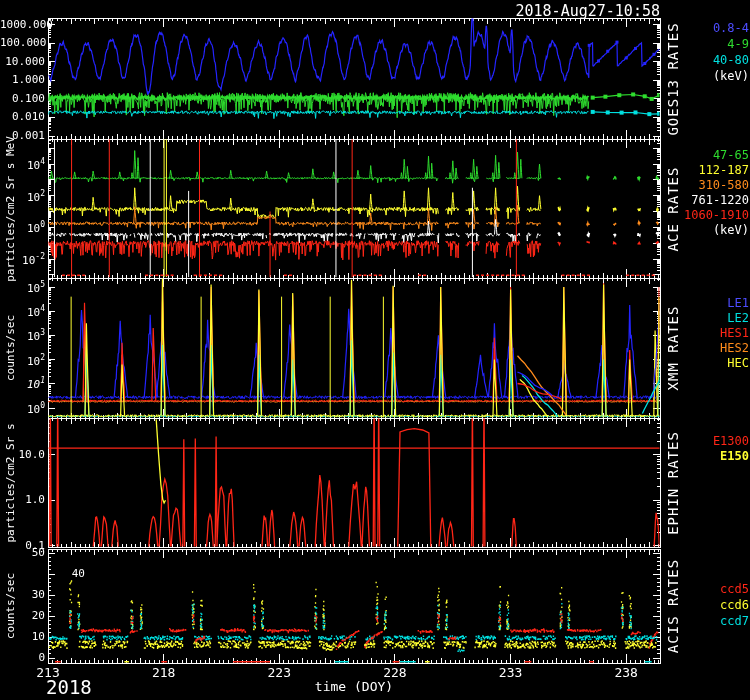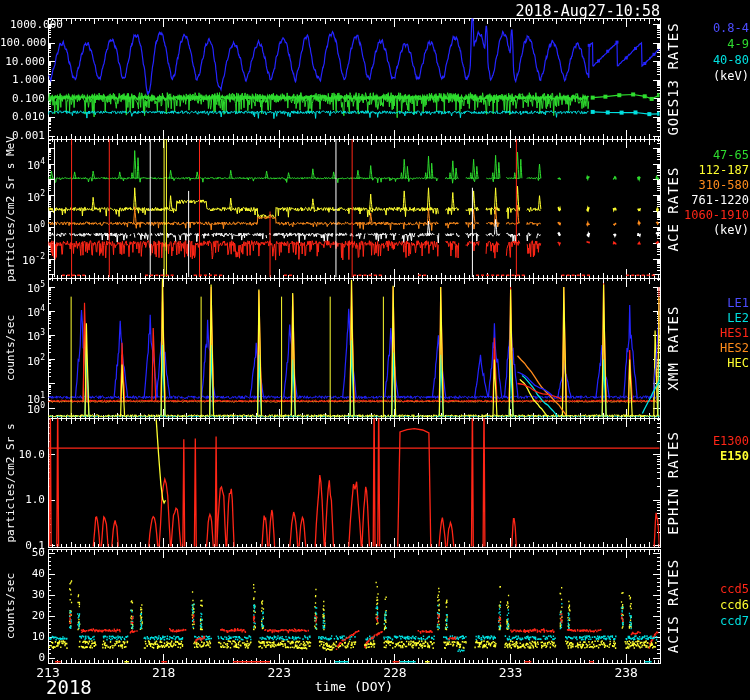--- a/index.html
+++ b/index.html
@@ -323,49 +323,49 @@
         <line x1="399.5646258503397" y1="662" x2="415.7551020408163" y2="662" stroke="#00e0e0" stroke-width="2"></line>
         <line x1="425.00680272108855" y1="662" x2="429.63265306122435" y2="662" stroke="#ffff30" stroke-width="2"></line>
         <line x1="524.4625850340133" y1="662" x2="531.4013605442176" y2="662" stroke="#ff2617" stroke-width="2"></line>
         <line x1="589.2244897959183" y1="662" x2="593.8503401360541" y2="662" stroke="#ff2617" stroke-width="2"></line>
         <line x1="644.7346938775511" y1="662" x2="651.6734693877547" y2="662" stroke="#00e0e0" stroke-width="2"></line>
       </g>
     </svg>
   <div class="t title" style="right:90px;">2018-Aug27-10:58</div>
   <div class="t xlabel" style="left:274px;top:679px;">time (DOY)</div>
   <div class="t year" style="left:46px;top:676px;">2018</div>
-<div class="t ytick" style="top: 17.681px; padding-left: 10px;"><span>1000.000</span></div>
+<div class="t ytick" style="top: 17.681px;"><span>1000.000</span></div>
     <div class="t ytick" style="top: 36.2393px;"><span>100.000</span></div>
     <div class="t ytick" style="top: 54.7975px;"><span>10.000</span></div>
     <div class="t ytick" style="top: 73.3558px;"><span>1.000</span></div>
     <div class="t ytick" style="top: 91.9141px;"><span>0.100</span></div>
     <div class="t ytick" style="top: 110.472px;"><span>0.010</span></div>
     <div class="t ytick" style="top: 129.031px;"><span>0.001</span></div>
     <div class="t vlabel" style="left: 673px; top: 78.5px;">GOES13 RATES</div>
     <div class="t ytick" style="top: 157.014px;"><span>10</span><sup>4</sup></div>
     <div class="t ytick" style="top: 188.677px;"><span>10</span><sup>2</sup></div>
     <div class="t ytick" style="top: 220.339px;"><span>10</span><sup>0</sup></div>
     <div class="t ytick" style="top: 252.002px;"><span>10</span><sup>-2</sup></div>
     <div class="t vlabel" style="left: 673px; top: 208.5px;">ACE RATES</div>
     <div class="t ylab" style="left: 10px; top: 208.5px;">particles/cm2 Sr s MeV</div>
     <div class="t ytick" style="top: 279.962px;"><span>10</span><sup>5</sup></div>
     <div class="t ytick" style="top: 304.183px;"><span>10</span><sup>4</sup></div>
     <div class="t ytick" style="top: 328.405px;"><span>10</span><sup>3</sup></div>
     <div class="t ytick" style="top: 352.626px;"><span>10</span><sup>2</sup></div>
-    <div class="t ytick" style="top: 391px;"><span>10</span><sup>1</sup></div>
+    <div class="t ytick" style="top: 376px; font-style: italic;"><span>10</span><sup>1</sup></div>
     <div class="t ytick" style="top: 401.069px;"><span>10</span><sup>0</sup></div>
     <div class="t vlabel" style="left: 673px; top: 348px;">XMM RATES</div>
     <div class="t ylab" style="left: 10px; top: 348px;">counts/sec</div>
     <div class="t ytick" style="top: 447.792px;"><span>10.0</span></div>
     <div class="t ytick" style="top: 493.215px;"><span>1.0</span></div>
     <div class="t ytick" style="top: 538.637px;"><span>0.1</span></div>
     <div class="t vlabel" style="left: 673px; top: 482.5px;">EPHIN RATES</div>
     <div class="t ylab" style="left: 10px; top: 482.5px;">particles/cm2 Sr s</div>
     <div class="t ytick" style="top: 545.99px;"><span>50</span></div>
-    <div class="t ytick" style="top: 566.993px;"><span>40</span></div>
+    <div class="t ytick" style="top: 566.993px; padding-left: 40px;"><span>40</span></div>
     <div class="t ytick" style="top: 587.995px;"><span>30</span></div>
     <div class="t ytick" style="top: 608.997px;"><span>20</span></div>
     <div class="t ytick" style="top: 629.999px;"><span>10</span></div>
     <div class="t ytick" style="top: 651.001px;"><span>0</span></div>
     <div class="t vlabel" style="left: 673px; top: 606px;">ACIS RATES</div>
     <div class="t ylab" style="left: 10px; top: 606px;">counts/sec</div>
     <div class="t leg" style="top: 21px; color: rgb(77, 77, 255);">0.8-4</div>
     <div class="t leg" style="top: 37px; color: rgb(46, 220, 46);">4-9</div>
     <div class="t leg" style="top: 53px; color: rgb(0, 224, 224);">40-80</div>
     <div class="t leg" style="top: 69px; color: rgb(255, 255, 255);">(keV)</div>

